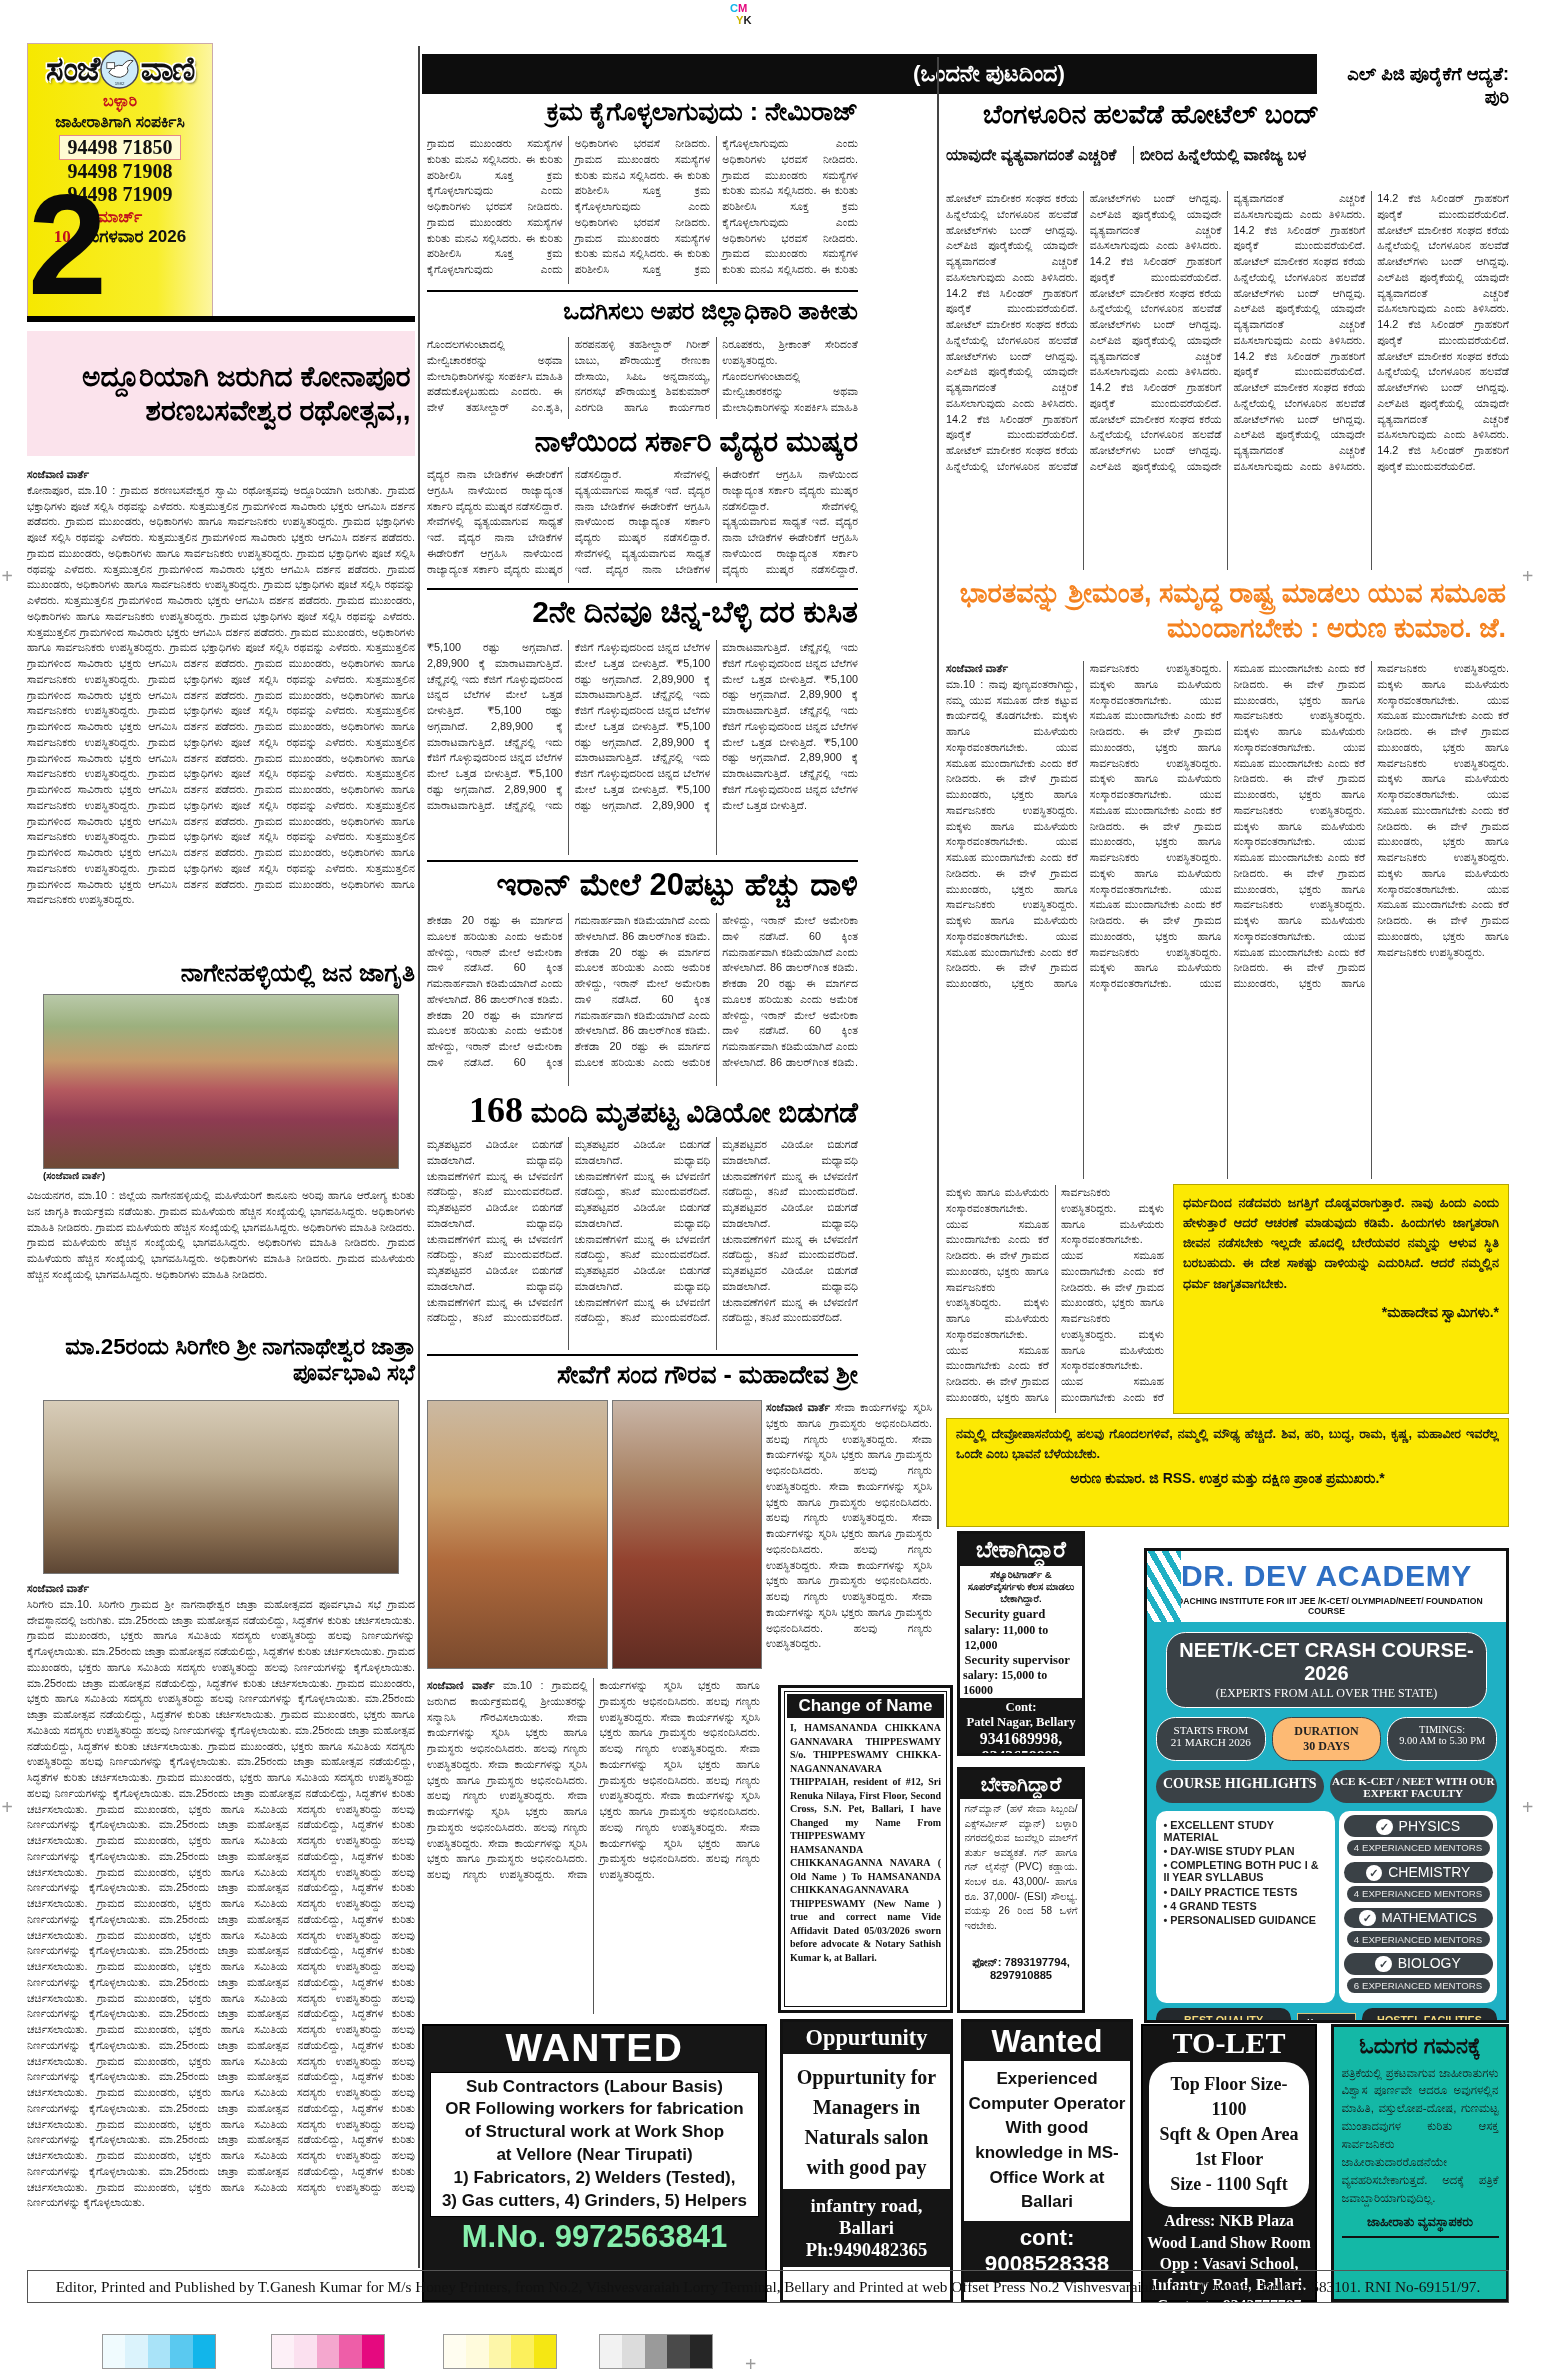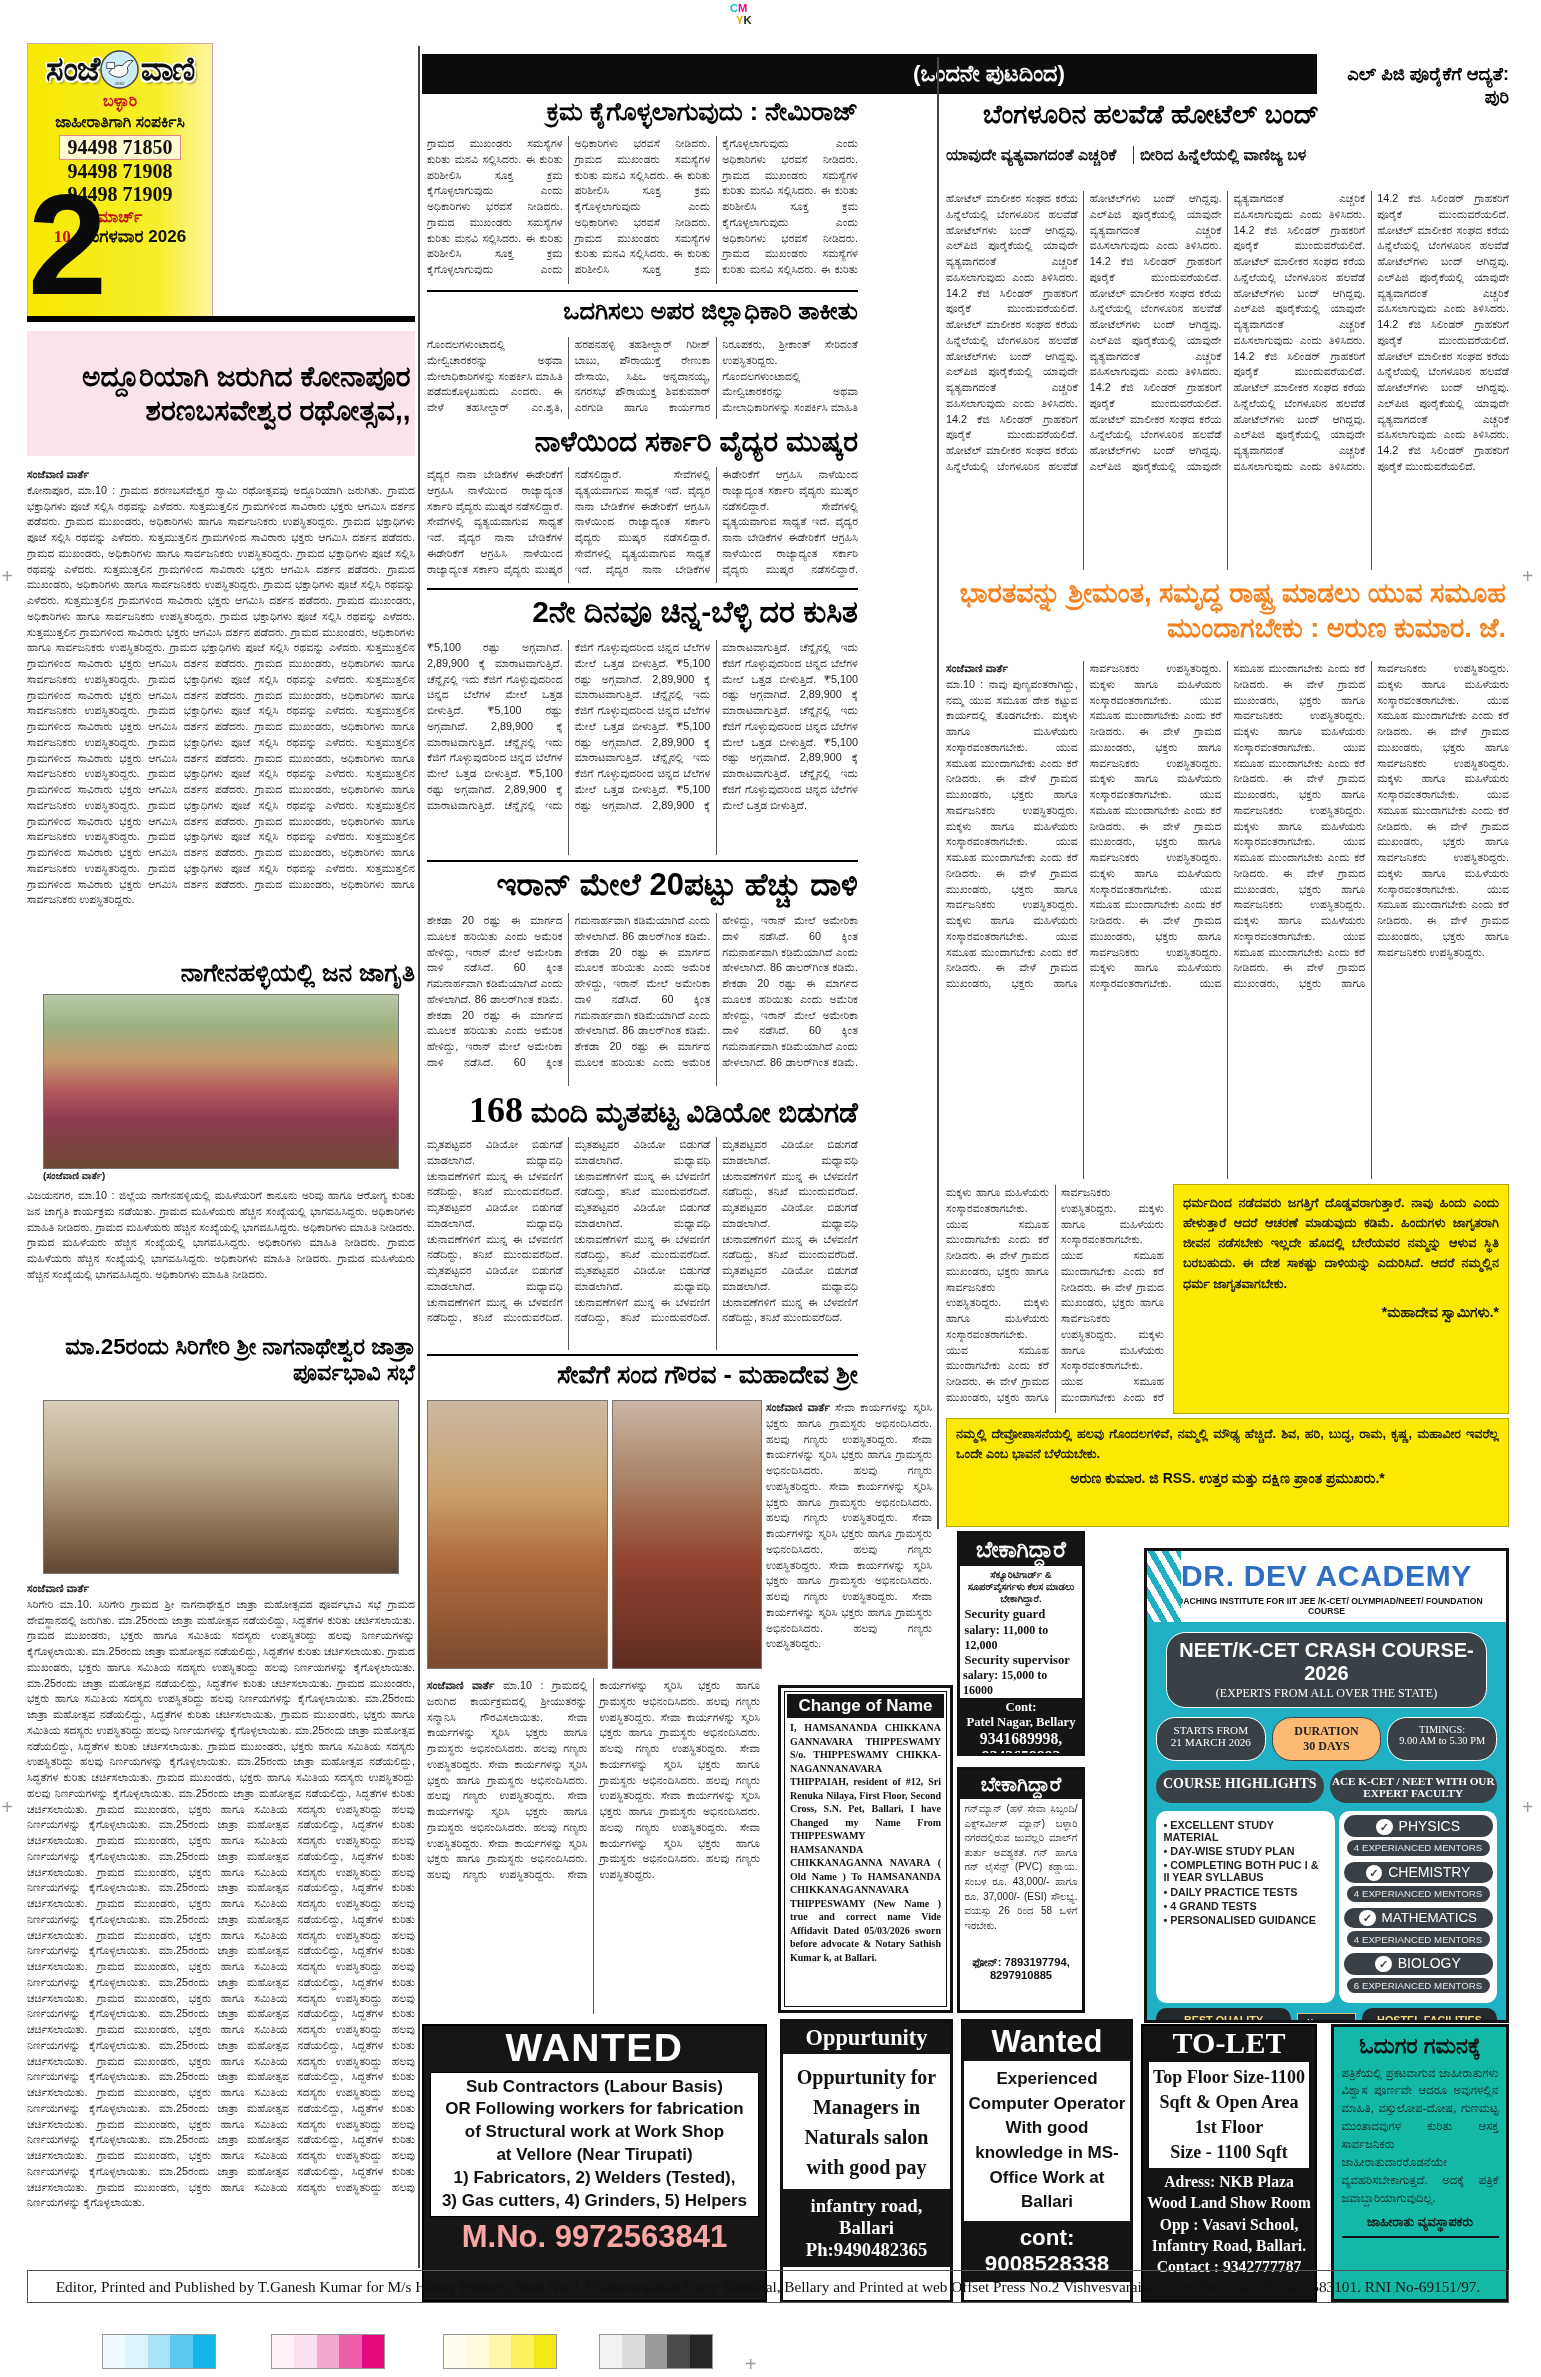--- a/index.html
+++ b/index.html
@@ -245,21 +245,21 @@
 <div class="a" style="left:422px;top:2024px;width:345px;height:278px;background:#161616;border:2.2px solid #000;box-sizing:border-box;">
   <div style="color:#fff;text-align:center;font-weight:900;font-size:39px;letter-spacing:1.5px;">WANTED</div>
   <div style="background:#fff;border:1.5px solid #000;margin:1.5px 6px;padding:3px 4.5px;text-align:center;font-weight:bold;font-size:17px;line-height:1.35;">
     <span>Sub Contractors (Labour Basis)</span><br>
     <span>OR Following workers for fabrication</span><br>
     <span>of Structural work at Work Shop</span><br>
     <span>at Vellore (Near Tirupati)</span><br>
     <span>1) Fabricators, 2) Welders (Tested),</span><br>
     <span>3) Gas cutters, 4) Grinders, 5) Helpers</span>
   </div>
-  <div style="color:#fca5a5;text-align:center;font-weight:900;font-size:31px;margin-top:1.5px;">M.No. 9972563841</div>
+  <div style="color:#86efac;text-align:center;font-weight:900;font-size:31px;margin-top:1.5px;">M.No. 9972563841</div>
 </div>
 
 <div class="a adbox" style="left:780px;top:2019px;width:173px;height:284px;border-width:3px;">
   <div class="adhead serif" style="font-size:22.4px;padding:3px 0;">Oppurtunity</div>
   <div class="serif" style="font-size:20px;font-weight:bold;text-align:center;padding:7.5px 6px;line-height:1.5;">Oppurtunity for Managers in Naturals salon with good pay</div>
   <div class="adhead serif" style="font-size:18.7px;padding:6px 0;">
     <span>infantry road, Ballari</span><br>
     <span>Ph:9490482365</span>
   </div>
 </div>
@@ -268,21 +268,21 @@
   <div class="adhead" style="font-size:31px;padding:1.5px 0;">Wanted</div>
   <div style="font-size:17px;font-weight:bold;text-align:center;padding:6px 4.5px;line-height:1.45;">Experienced Computer Operator With good knowledge in MS-Office Work at Ballari</div>
   <div class="adhead" style="font-size:22.4px;padding:4.5px 0;">
     <span>cont:</span><br>
     <span>9008528338</span>
   </div>
 </div>
 
 <div class="a" style="left:1141px;top:2024px;width:176px;height:278px;background:#141414;border:2.2px solid #000;box-sizing:border-box;">
   <div class="serif" style="color:#fff;text-align:center;font-weight:900;font-size:30px;">TO-LET</div>
-  <div class="serif" style="background:#fff;margin:1.5px 6px;padding:3px;text-align:center;font-weight:bold;font-size:18px;line-height:1.4;">
+  <div class="serif" style="background:#fff;margin:1.5px 6px;padding:10px;text-align:center;font-weight:bold;font-size:18px;line-height:1.4;border-radius:24px;">
     <span>Top Floor Size-1100</span><br>
     <span>Sqft &amp; Open Area</span><br>
     <span>1st Floor</span><br>
     <span>Size - 1100 Sqft</span>
   </div>
   <div class="serif" style="color:#fff;text-align:center;font-weight:bold;font-size:15.7px;line-height:1.35;margin-top:3px;">
     <span>Adress: NKB Plaza</span><br>
     <span>Wood Land Show Room</span><br>
     <span>Opp : Vasavi School,</span><br>
     <span>Infantry Road, Ballari.</span><br>

